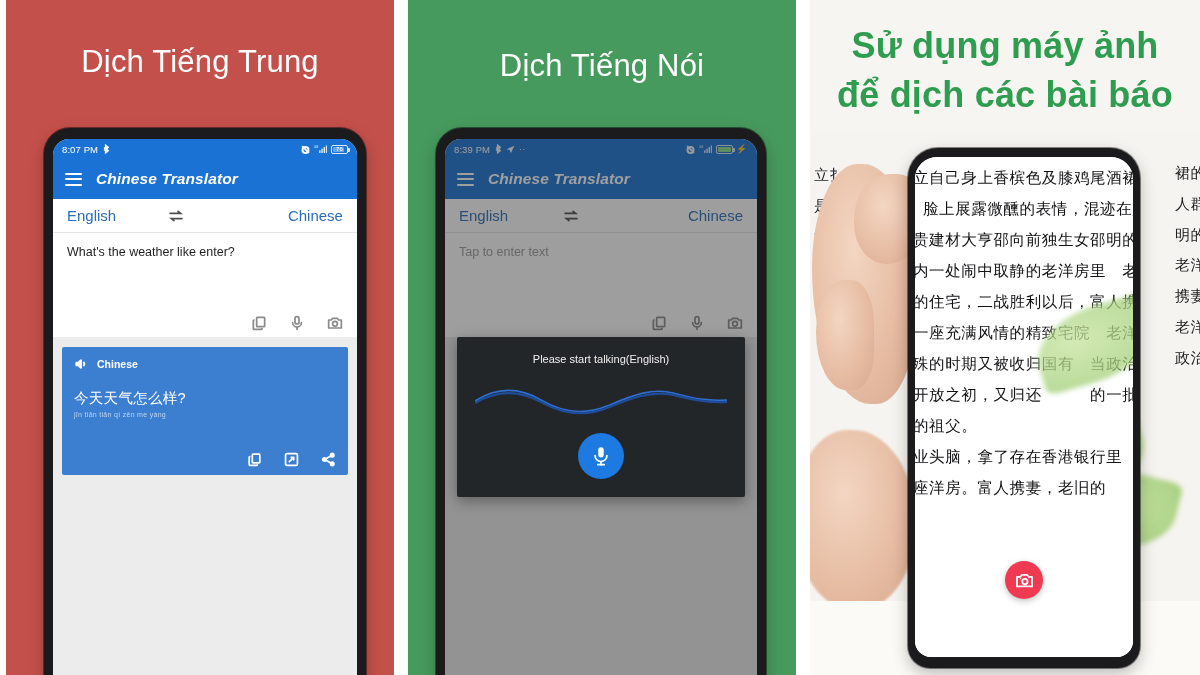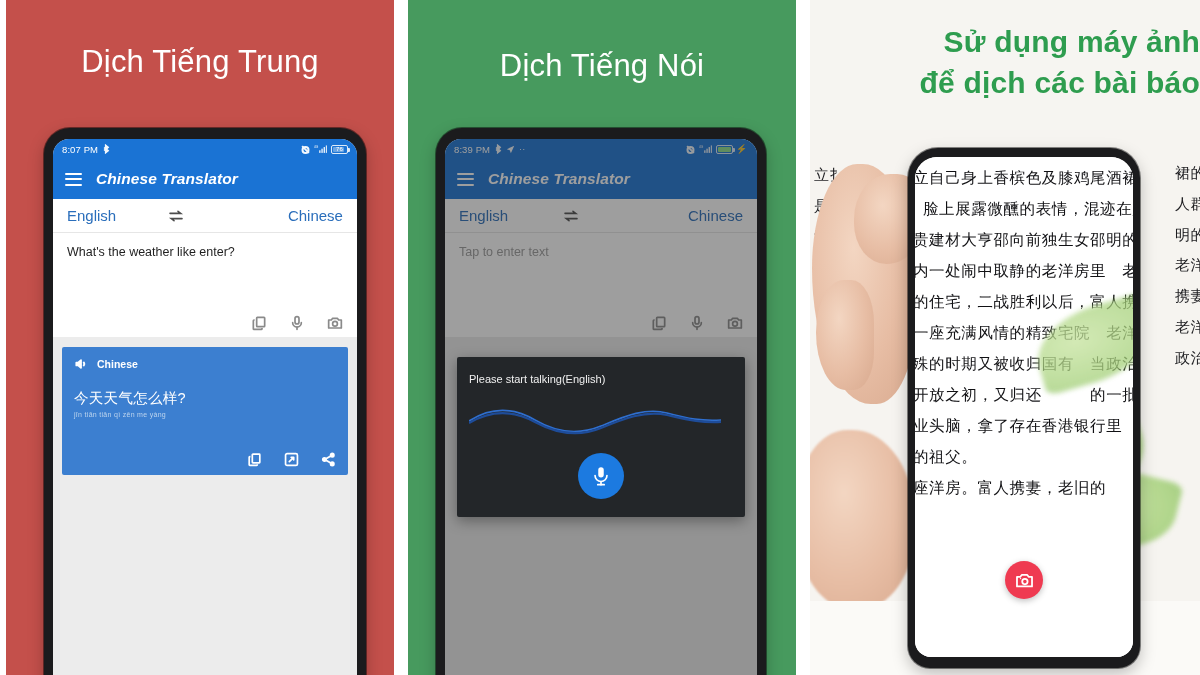--- a/index.html
+++ b/index.html
@@ -26,23 +26,22 @@
     position: absolute; left: 0; right: 0;
     text-align: center;
     color: #ffffff;
     font-weight: 400;
     letter-spacing: .2px;
     line-height: 1.15;
   }
   .panel-1 .headline { top: 44px; font-size: 31px; }
   .panel-2 .headline { top: 48px; font-size: 31px; }
   .panel-3 .headline {
-    top: 22px; color: #2e9d4f; font-weight: 700; font-size: 30px;
+    top: 22px; color: #2e9d4f; font-weight: 700; font-size: 36px;
     line-height: 1.35;
-    text-align: right;
   }
 
   
   .phone {
     position: absolute;
     background: #1b1b1d;
     border-radius: 26px 26px 6px 6px;
     box-shadow: 0 0 0 1px rgba(0,0,0,.45), 0 6px 16px rgba(0,0,0,.25);
   }
   .phone-inner {
@@ -127,23 +126,24 @@
   .card-tools { position: absolute; right: 12px; bottom: 8px; display: flex; gap: 22px; align-items: center; }
 
   .screenbody { display: flex; flex-direction: column; height: 100%; background: #ececec; }
 
   
   .dim {
     position: absolute; inset: 0; background: rgba(40,40,40,.45);
     pointer-events: none;
   }
   .voice-dialog {
-    position: absolute; left: 12px; right: 12px; top: 218px;
+    position: absolute; left: 12px; right: 12px; top: 198px;
     background: #232629; border-radius: 2px;
     padding: 16px 12px 18px 12px;
+    text-align: center;
     box-shadow: 0 4px 14px rgba(0,0,0,.35);
   }
   .voice-title { color: #f0f0f0; font-size: 11px; }
   .wave { margin: 20px 0 14px 0; }
   .mic-fab {
     width: 46px; height: 46px; border-radius: 50%; background: #1c7ae0;
     margin: 0 auto; display: flex; align-items: center; justify-content: center;
   }
 
   
@@ -471,22 +471,22 @@
                       font-family:'DejaVu Sans',sans-serif; color:#111114;
                       font-size:15.5px; line-height:2.0; letter-spacing:.6px; white-space:nowrap; overflow:hidden;">
             <div>立自己身上香槟色及膝鸡尾酒裙的裙</div>
             <div style="text-indent:10px">脸上展露微醺的表情，混迹在人群</div>
             <div>贵建材大亨邵向前独生女邵明的</div>
             <div>内一处闹中取静的老洋房里　老洋</div>
             <div>的住宅，二战胜利以后，富人携妻</div>
             <div>一座充满风情的精致宅院　老洋房</div>
             <div>殊的时期又被收归国有　当政治</div>
             <div>开放之初，又归还　　　的一批房</div>
+            <div>的祖父。</div>
             <div>业头脑，拿了存在香港银行里</div>
-            <div>的祖父。</div>
             <div>座洋房。富人携妻，老旧的</div>
           </div>
 
           <div class="leaf" style="left:120px; top:150px; width:120px; height:74px; transform:rotate(-16deg); opacity:.75;"></div>
 
           <div class="cam-fab">
             <svg class="ic" style="width:19px;height:19px" viewBox="0 0 24 24" fill="none" stroke="#ffffff" stroke-width="1.8">
               <path d="M2.5 7.5h4l2-2.5h7l2 2.5h4v12h-19z" stroke-linejoin="round"></path>
               <circle cx="12.5" cy="13.4" r="3.4"></circle>
               <circle cx="7" cy="9.6" r=".9" fill="#fff" stroke="none"></circle>

